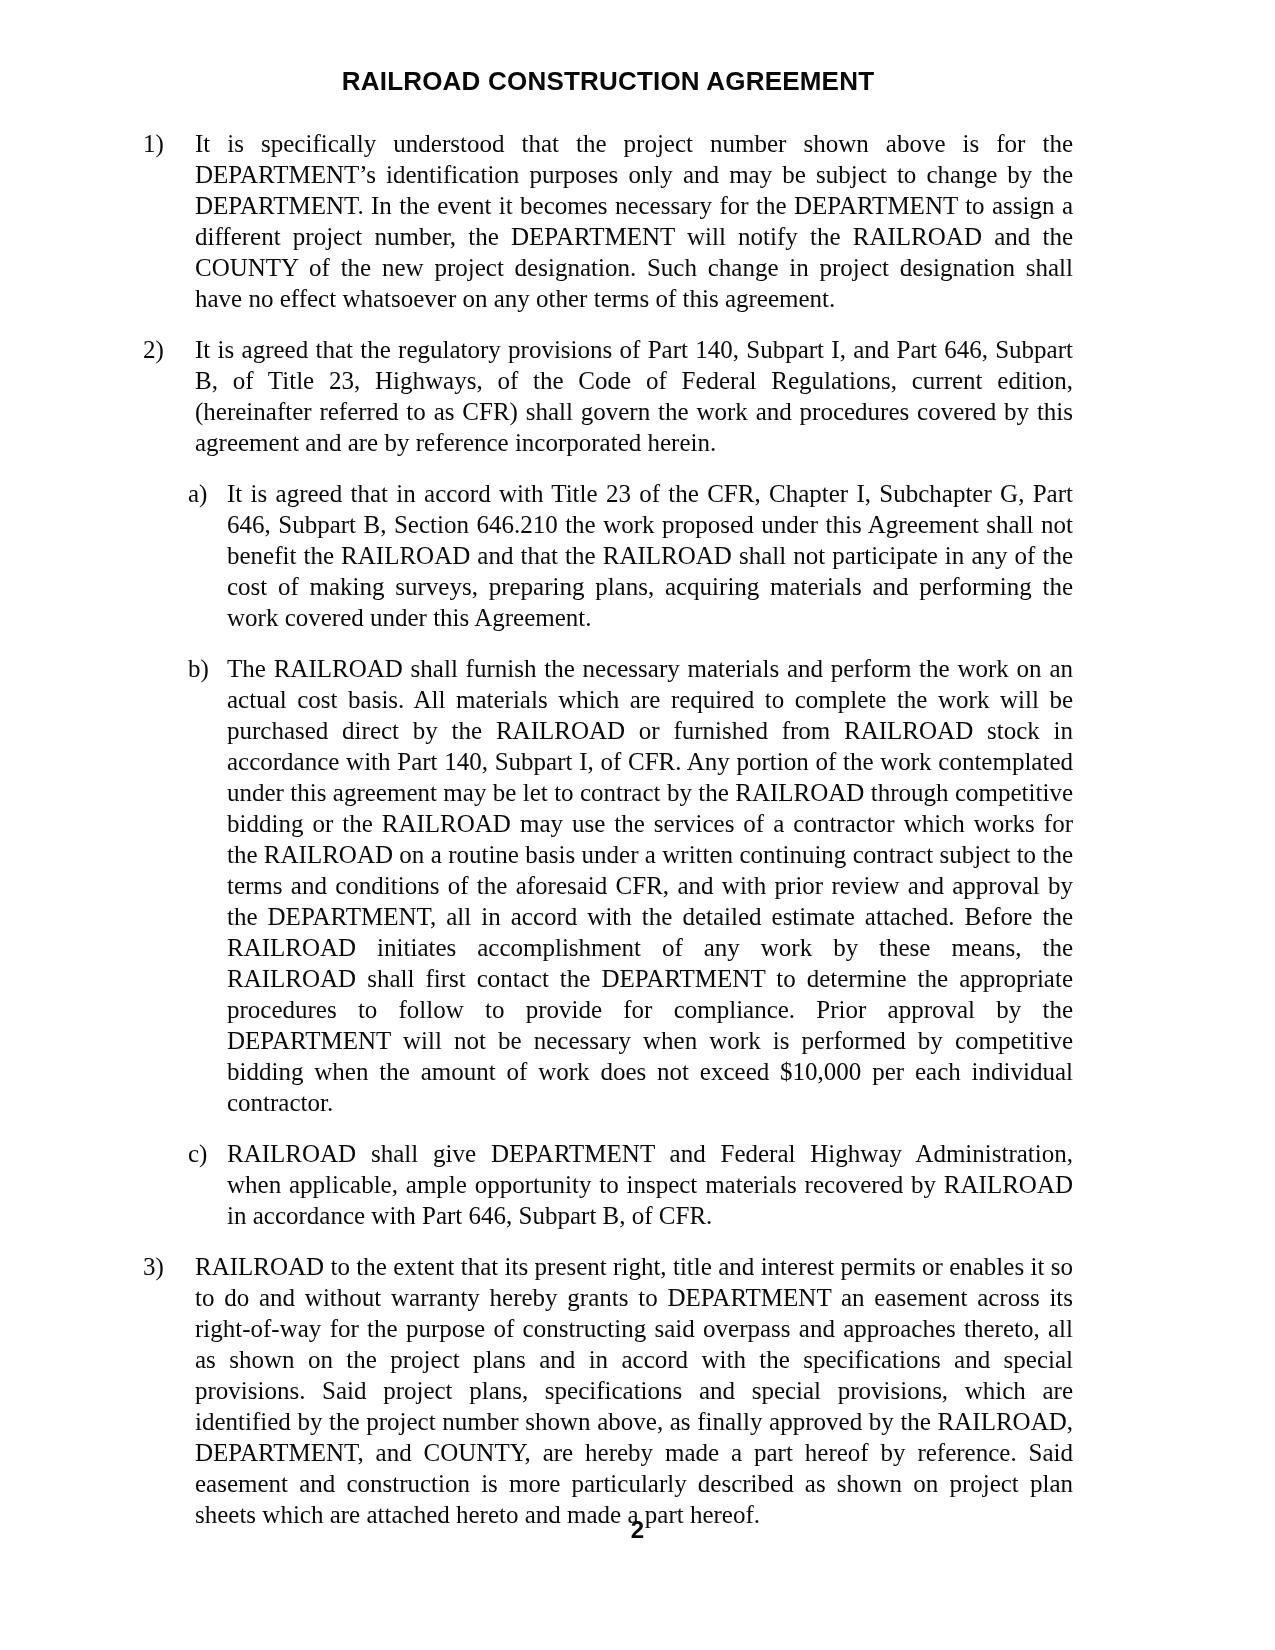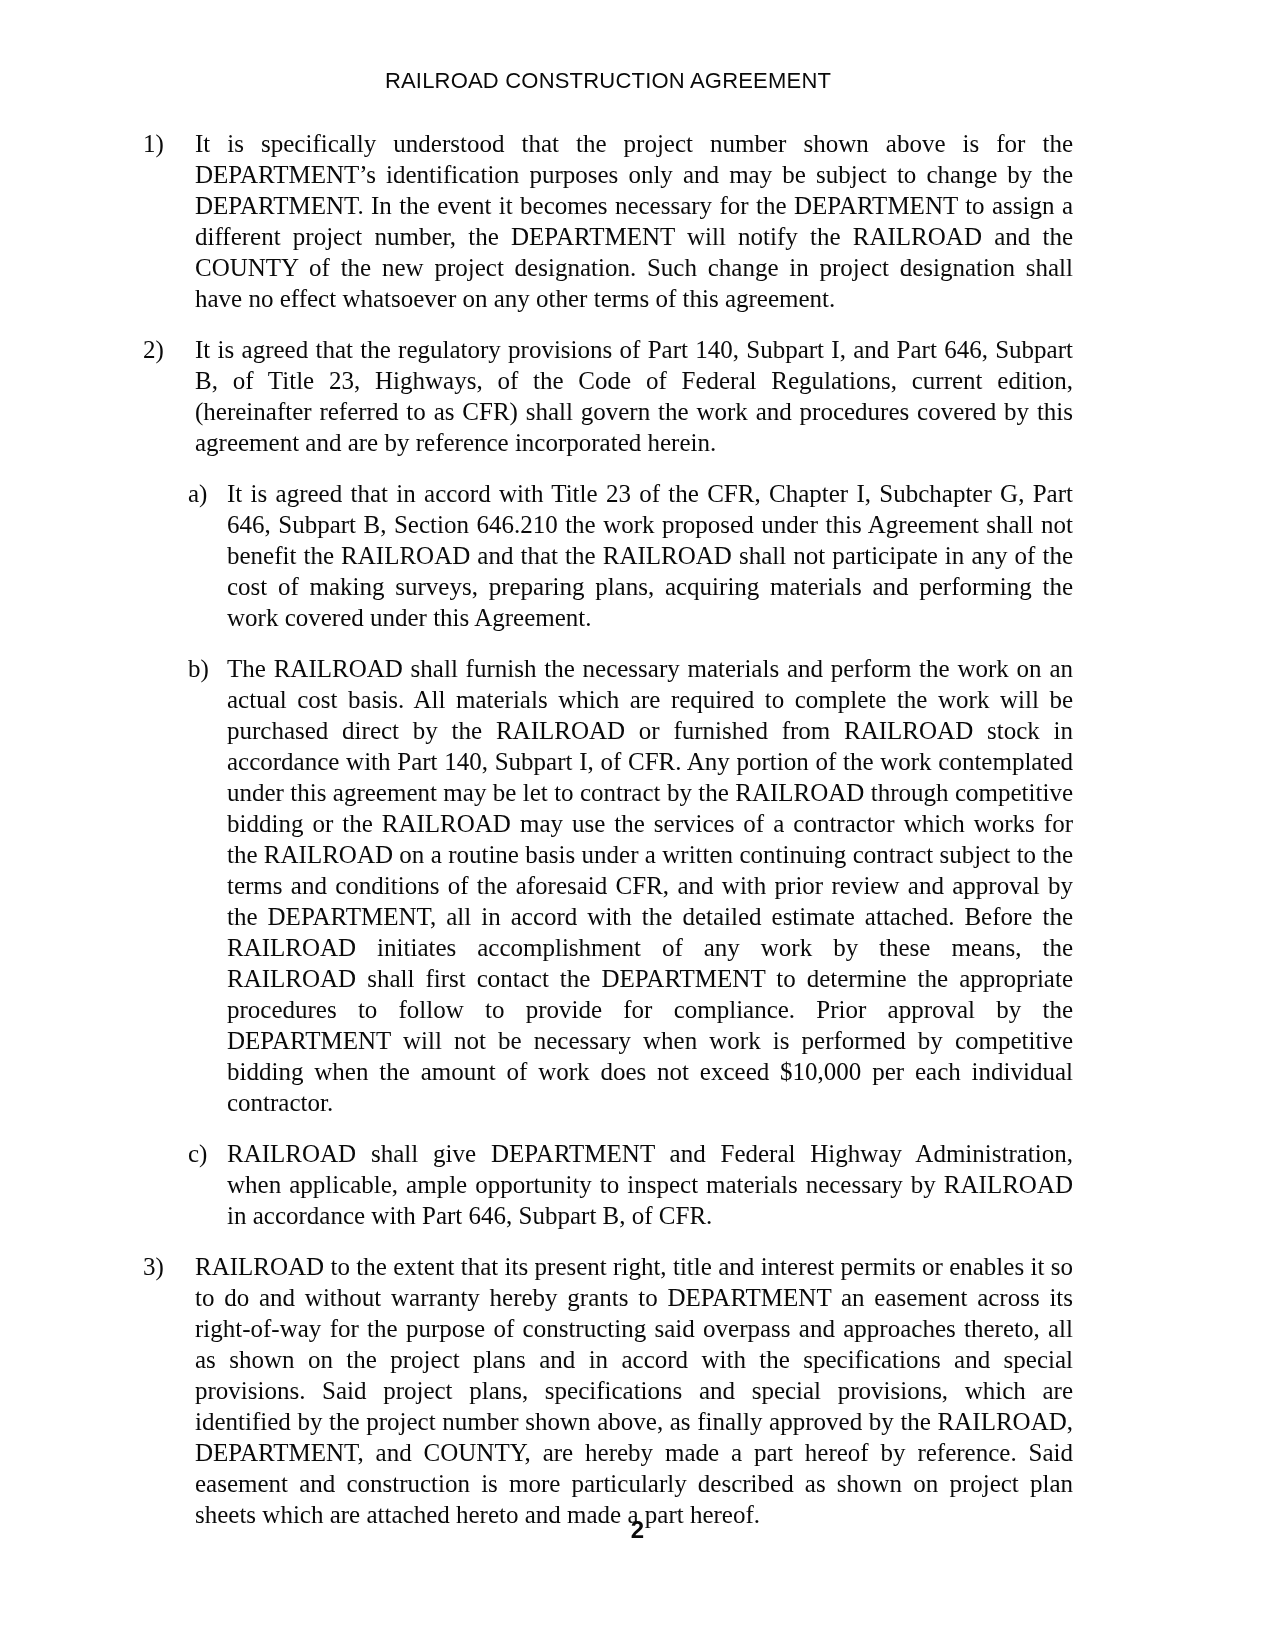--- a/index.html
+++ b/index.html
@@ -15,22 +15,22 @@
     background: #ffffff;
     color: #0a0a0a;
     font-family: "Liberation Serif", "DejaVu Serif", serif;
     font-size: 25px;
     line-height: 31px;
     padding: 68px 202px 0 143px;
     overflow: hidden;
   }
   .doc-title {
     font-family: "Liberation Sans", "DejaVu Sans", sans-serif;
-    font-weight: normal;
-    font-size: 22px;
+    font-weight: bold;
+    font-size: 26px;
     line-height: 26px;
     text-align: center;
     margin: 0 0 34px 0;
     letter-spacing: 0.2px;
   }
   .item {
     position: relative;
     padding-left: 52px;
     margin: 0 0 20px 0;
     text-align: justify;
@@ -85,21 +85,21 @@
     <span class="itext">It is agreed that in accord with Title 23 of the CFR, Chapter I, Subchapter G, Part 646, Subpart B, Section 646.210 the work proposed under this Agreement shall not benefit the RAILROAD and that the RAILROAD shall not participate in any of the cost of making surveys, preparing plans, acquiring materials and performing the work covered under this Agreement.</span>
   </div>
 
   <div class="subitem">
     <span class="marker">b)</span>
     <span class="itext">The RAILROAD shall furnish the necessary materials and perform the work on an actual cost basis.  All materials which are required to complete the work will be purchased direct by the RAILROAD or furnished from RAILROAD stock in accordance with Part 140, Subpart I, of CFR.  Any portion of the work contemplated under this agreement may be let to contract by the RAILROAD through competitive bidding or the RAILROAD may use the services of a contractor which works for the RAILROAD on a routine basis under a written continuing contract subject to the terms and conditions of the aforesaid CFR, and with prior review and approval by the DEPARTMENT, all in accord with the detailed estimate attached.  Before the RAILROAD initiates accomplishment of any work by these means, the RAILROAD shall first contact the DEPARTMENT to determine the appropriate procedures to follow to provide for compliance.  Prior approval by the DEPARTMENT will not be necessary when work is performed by competitive bidding when the amount of work does not exceed $10,000 per each individual contractor.</span>
   </div>
 
   <div class="subitem">
     <span class="marker">c)</span>
-    <span class="itext">RAILROAD shall give DEPARTMENT and Federal Highway Administration, when applicable, ample opportunity to inspect materials necessary by RAILROAD in accordance with Part 646, Subpart B, of CFR.</span>
+    <span class="itext">RAILROAD shall give DEPARTMENT and Federal Highway Administration, when applicable, ample opportunity to inspect materials recovered by RAILROAD in accordance with Part 646, Subpart B, of CFR.</span>
   </div>
 
   <div class="item">
     <span class="marker">3)</span>
     <span class="itext">RAILROAD to the extent that its present right, title and interest permits or enables it so to do and without warranty hereby grants to DEPARTMENT an easement across its right-of-way for the purpose of constructing said overpass and approaches thereto, all as shown on the project plans and in accord with the specifications and special provisions.  Said project plans, specifications and special provisions, which are identified by the project number shown above, as finally approved by the RAILROAD, DEPARTMENT, and COUNTY, are hereby made a part hereof by reference.  Said easement and construction is more particularly described as shown on project plan sheets which are attached hereto and made a part hereof.</span>
   </div>
 
   <div class="page-number">2</div>
 
 </div>

